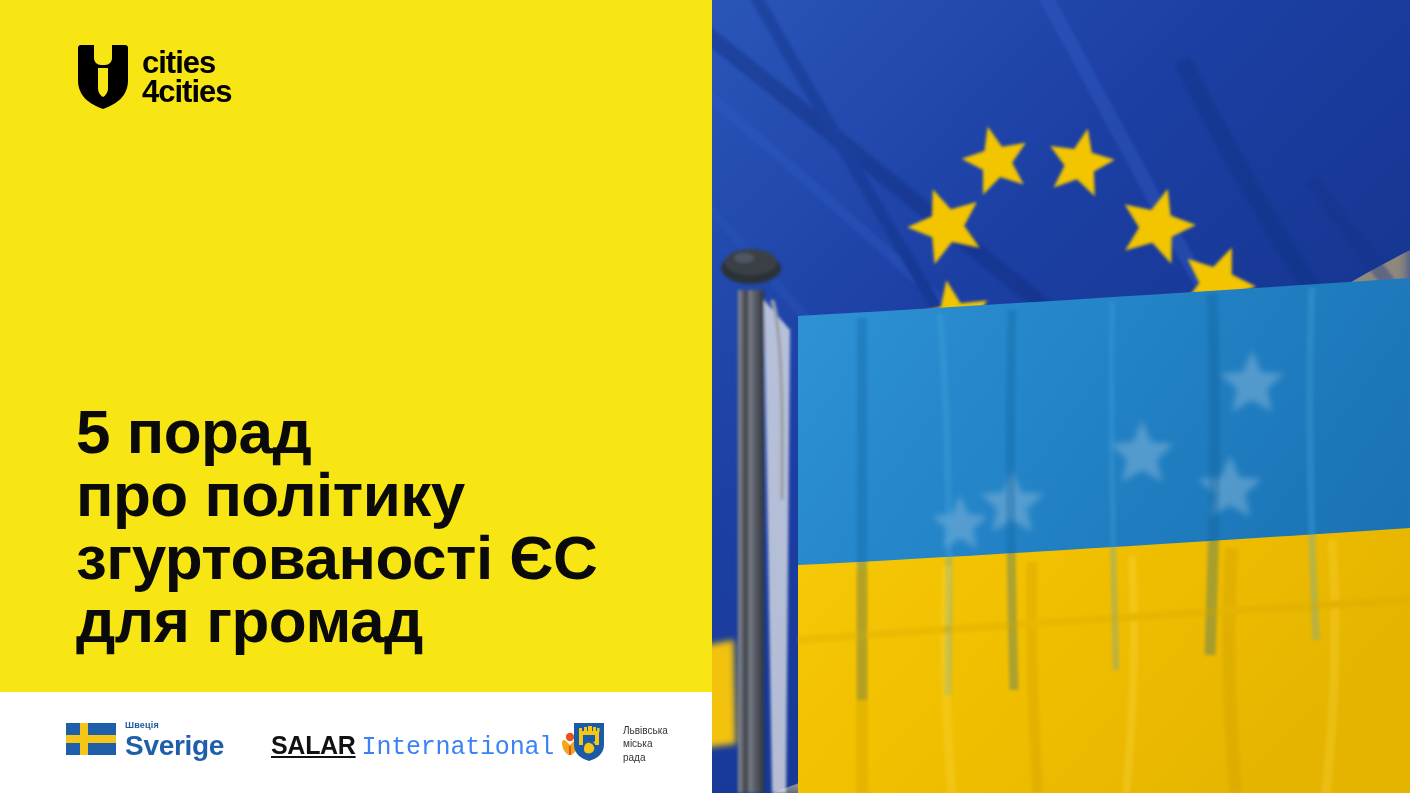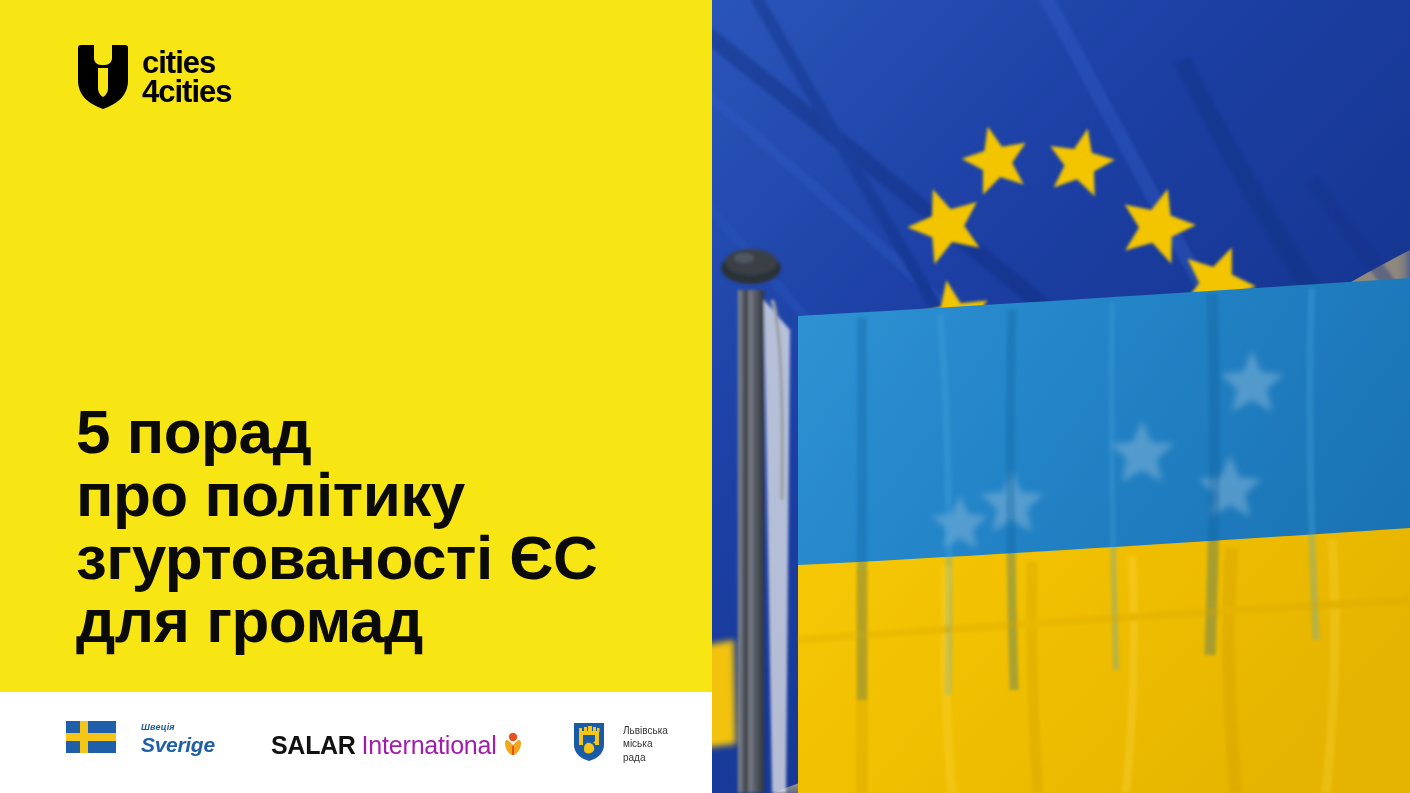--- a/index.html
+++ b/index.html
@@ -92,60 +92,60 @@
     display: flex;
     align-items: center;
   }
 
   .sweden-logo {
     position: absolute;
     left: 66px;
     top: 721px;
     display: flex;
     align-items: center;
-    gap: 25px;
-    font-style: italic;
+    gap: 9px;
   }
   .sweden-text { line-height: 1; }
   .sweden-sv {
     font-size: 9px;
     color: #1b5a9e;
     font-weight: bold;
     letter-spacing: 0.2px;
     display: block;
     margin-bottom: 2px;
   }
   .sweden-en {
-    font-size: 21px;
+    font-size: 28px;
     color: #1f5fa9;
     font-weight: bold;
     letter-spacing: -0.3px;
     display: block;
   }
 
   .salar-logo {
     position: absolute;
     left: 271px;
     top: 728px;
     display: flex;
     align-items: baseline;
     gap: 6px;
   }
   .salar-black {
     font-size: 25px;
     font-weight: bold;
     color: #111111;
     letter-spacing: -0.3px;
     font-family: "Liberation Sans", sans-serif;
+    text-decoration: underline;
   }
   .salar-teal {
     font-size: 25px;
-    color: #a21caf;
+    color: #3b82f6;
     letter-spacing: -0.2px;
-    font-family: Liberation Sans, sans-serif;
+    font-family: Liberation Mono, monospace;
     text-align: center;
   }
 
   .lviv-logo {
     position: absolute;
     left: 573px;
     top: 722px;
     display: flex;
     align-items: center;
     gap: 18px;

